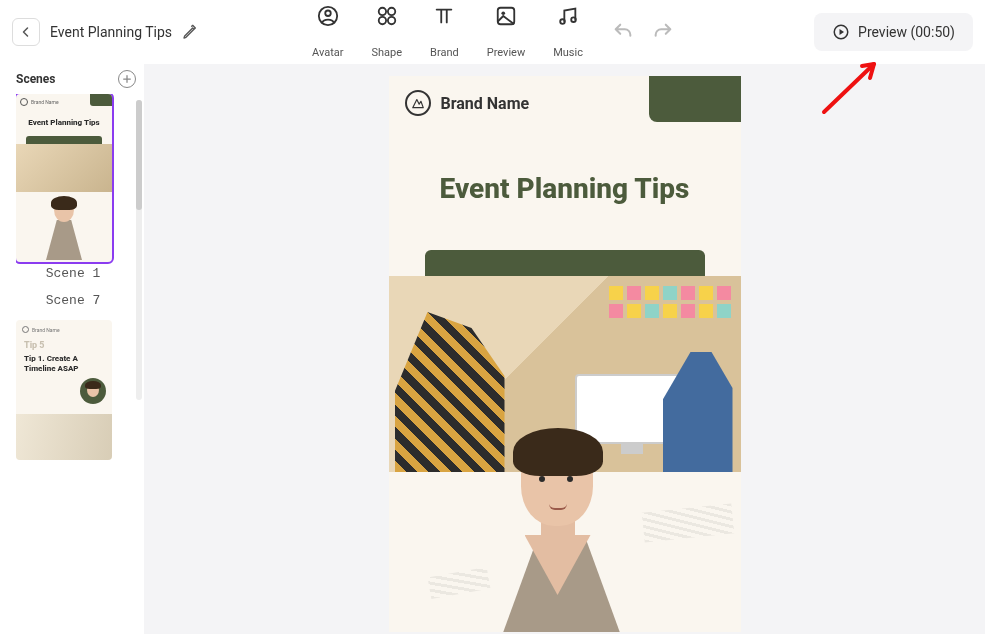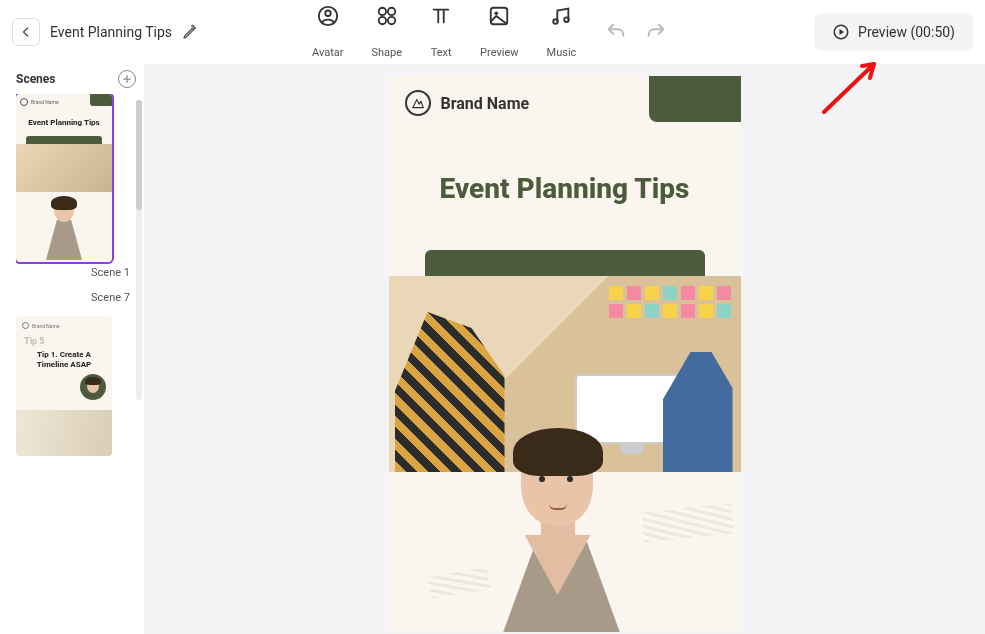--- a/index.html
+++ b/index.html
@@ -160,24 +160,25 @@
     overflow: hidden;
     margin-bottom: 4px;
     cursor: pointer;
     background: #faf6ef;
     position: relative;
   }
   .scene-thumb.selected {
     outline: 2px solid #8b3cf0;
   }
   .scene-label {
-    font-size: 11px;
+    font-size: 13px;
     color: #555;
-    text-align: right;
+    text-align: center;
     margin-bottom: 12px;
+    font-family: Liberation Mono, monospace;
   }
   .vscroll {
     width: 6px;
     background: #eee;
     border-radius: 3px;
     position: absolute;
     left: 136px;
     top: 100px;
     height: 300px;
   }
@@ -375,21 +376,21 @@
   .t2-photo{position:absolute;top:22px;left:6px;right:6px;height:70px;background:linear-gradient(120deg,#d8c6a3,#b89a74);border-radius:3px;}
   .t2-av{position:absolute;top:86px;left:50%;transform:translateX(-50%);width:28px;height:28px;border-radius:50%;background:#faf6ef;overflow:hidden;}
   .t2-av .h{position:absolute;top:5px;left:8px;width:12px;height:14px;background:#e9c4a8;border-radius:50%;}
   .t2-av .hr{position:absolute;top:3px;left:6px;width:16px;height:8px;background:#3a2a1a;border-radius:50% 50% 30% 30%;}
   .t2-title{position:absolute;bottom:18px;left:0;right:0;text-align:center;color:#fff;font-weight:800;font-size:8px;}
   .thumb3{height:140px;}
   .t3-brand{position:absolute;top:6px;left:6px;display:flex;align-items:center;gap:3px;}
   .t3-brand .c{width:7px;height:7px;border:1px solid #777;border-radius:50%;}
   .t3-brand .n{font-size:5px;color:#777;}
   .t3-tip{position:absolute;top:20px;left:8px;font-size:9px;color:#c8c0b0;font-weight:800;}
-  .t3-title{position:absolute;top:34px;left:8px;right:8px;font-size:8px;font-weight:800;color:#2c2c2c;line-height:1.25;text-align:center;}
+  .t3-title{position:absolute;top:34px;left:8px;right:8px;font-size:8px;font-weight:800;color:#2c2c2c;line-height:1.25;}
   .t3-av{position:absolute;top:58px;right:6px;width:26px;height:26px;border-radius:50%;background:#4c5b3c;overflow:hidden;}
   .t3-av .h{position:absolute;top:5px;left:7px;width:12px;height:14px;background:#e9c4a8;border-radius:50%;}
   .t3-av .hr{position:absolute;top:3px;left:5px;width:16px;height:8px;background:#3a2a1a;border-radius:50% 50% 30% 30%;}
   .t3-photo{position:absolute;bottom:0;left:0;right:0;height:46px;background:linear-gradient(100deg,#efe7d6,#d8cdb6);}
   
   .arrow {
     position:absolute;
     top:56px; left:820px;
     width:70px;height:60px;
     pointer-events:none;
@@ -432,21 +433,21 @@
           </svg>
       </span>
       <span class="lbl">Shape</span>
     </div>
     <div class="tool">
       <span class="ico">
         <svg width="22" height="22" viewBox="0 0 24 24">
             <path d="M4 5h16M9 5v14M15 5v14" fill="none" stroke="currentColor" stroke-width="2" stroke-linecap="round"></path>
           </svg>
       </span>
-      <span class="lbl">Text</span>
+      <span class="lbl">Brand</span>
     </div>
     <div class="tool">
       <span class="ico">
         <svg width="22" height="22" viewBox="0 0 24 24">
             <rect x="3" y="3" width="18" height="18" rx="3" fill="none" stroke="currentColor" stroke-width="2"></rect>
             <circle cx="9" cy="9" r="2" fill="currentColor"></circle>
             <path d="M3 18l6-6 12 9" fill="none" stroke="currentColor" stroke-width="2"></path>
           </svg>
       </span>
       <span class="lbl">Preview</span>

